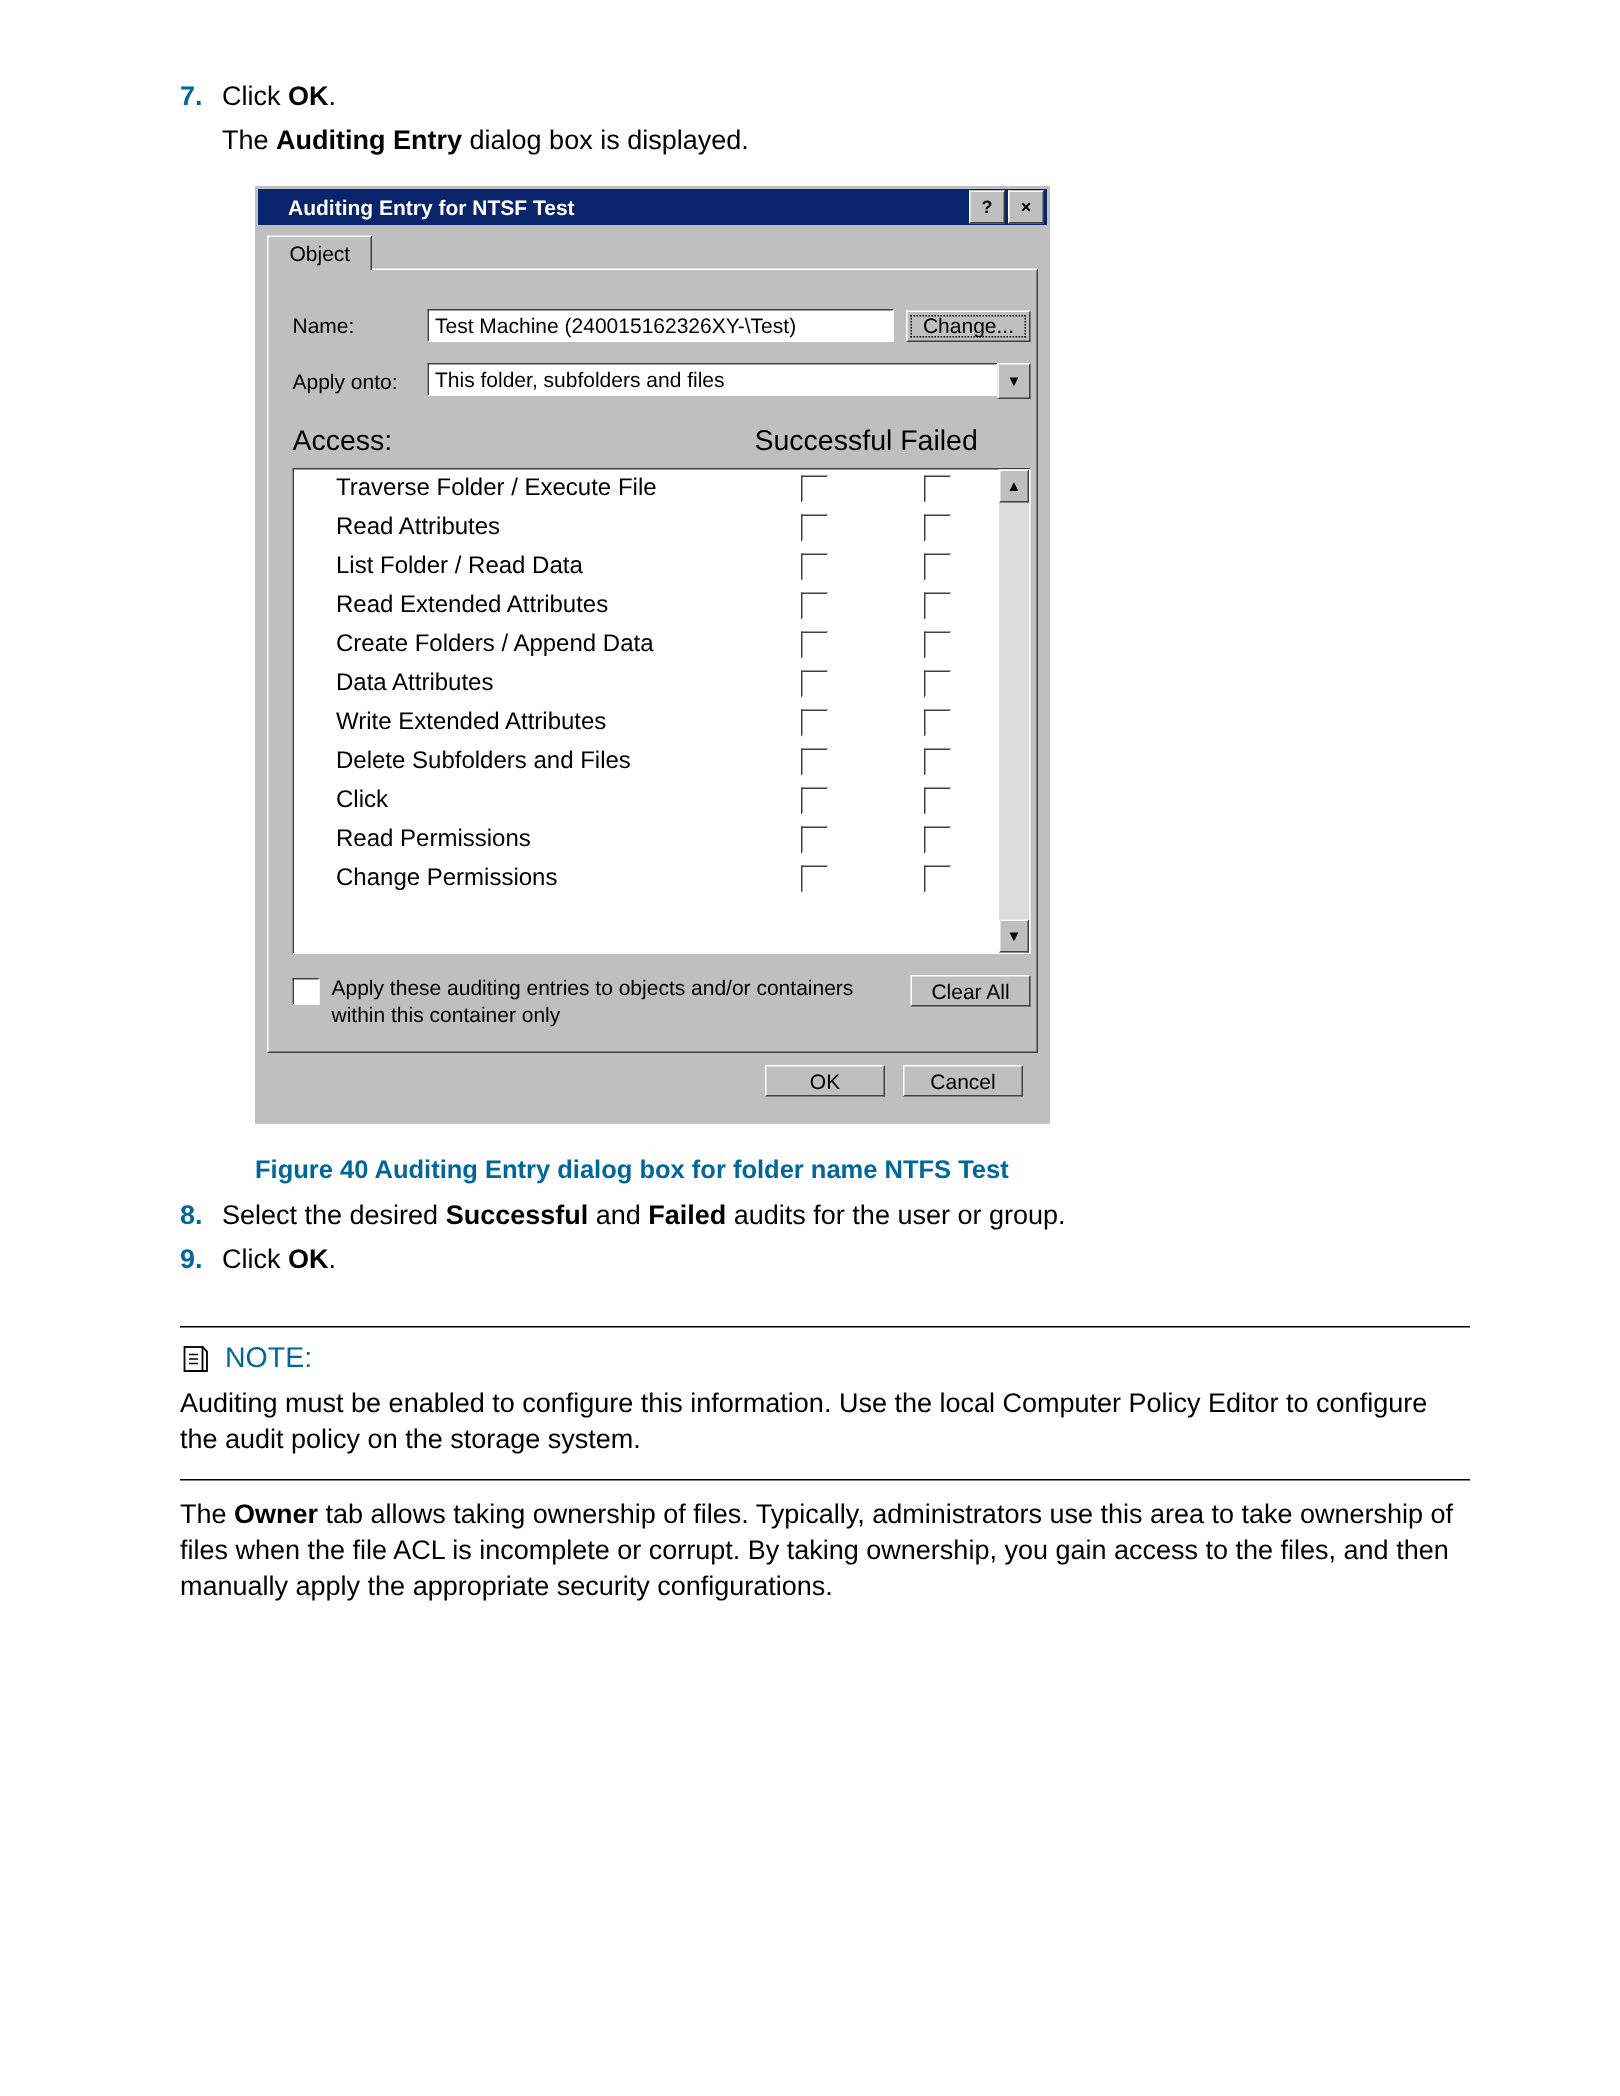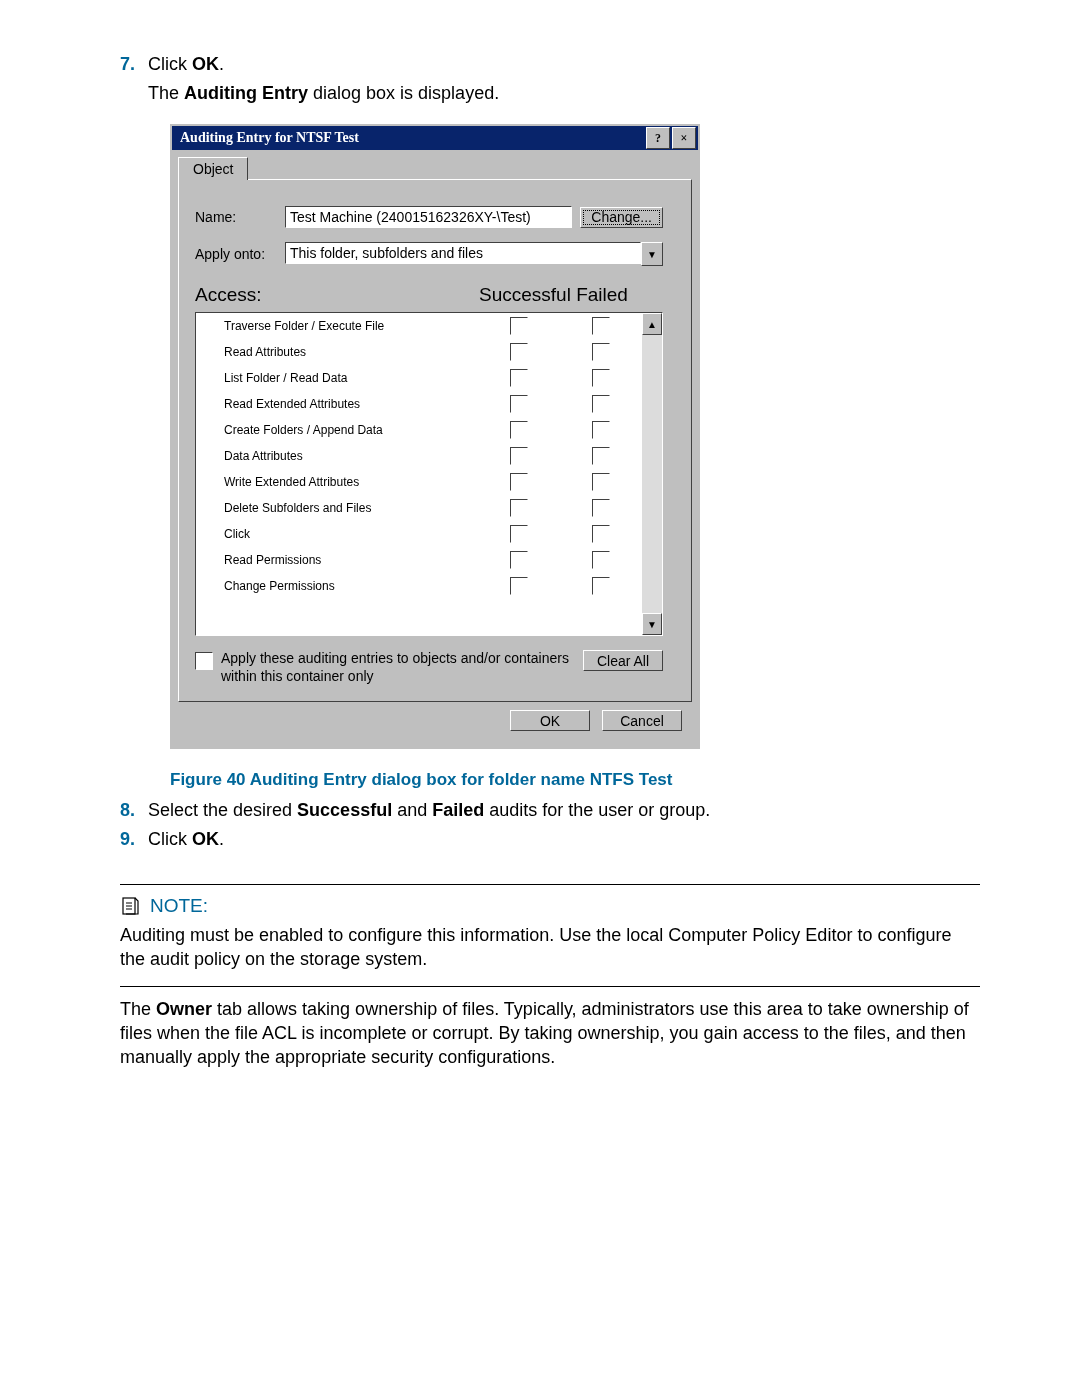--- a/index.html
+++ b/index.html
@@ -37,24 +37,23 @@
     background: #bfbfbf;
     font-family: Tahoma, Arial, sans-serif;
     font-size: 14px;
   }
   .dlg-titlebar {
     background: #08246b;
     color: #fff;
     display: flex;
     align-items: center;
     height: 24px;
-    padding-left: 8px;
+    padding-left: 20px;
     font-weight: bold;
     font-size: 14px;
-    font-family: Liberation Serif, serif;
   }
   .dlg-titlebar .spacer { flex: 1; }
   .tb-btn {
     width: 22px; height: 20px;
     background: #bfbfbf;
     border: 1px solid #fff;
     border-right-color: #404040; border-bottom-color: #404040;
     margin: 2px 2px 2px 0;
     font-size: 12px; font-weight: bold; color:#000;
     display:flex; align-items:center; justify-content:center;
@@ -69,21 +68,21 @@
     padding:3px 14px;
     position:relative;
     top:1px;
     z-index:2;
     font-size:14px;
   }
   .tab-panel {
     border:1px solid #fff;
     border-right-color:#404040; border-bottom-color:#404040;
     background:#bfbfbf;
-    padding: 26px 28px 16px 16px;
+    padding: 26px 4px 16px 16px;
     min-height: 520px;
     box-sizing:border-box;
   }
   .row { display:flex; align-items:center; margin-bottom:14px; }
   .lbl { width:90px; font-size:14px; }
   .sunken {
     background:#fff;
     border:1px solid #404040;
     border-right-color:#fff; border-bottom-color:#fff;
     height:22px;
@@ -124,21 +123,21 @@
 
   .listbox {
     border:1px solid #404040;
     border-right-color:#fff; border-bottom-color:#fff;
     background:#fff;
     height: 322px;
     display:flex;
     position:relative;
   }
   .list-scroll { flex:1; overflow:hidden; }
-  .perm-row { display:flex; align-items:center; height:26px; font-size:12px; }
+  .perm-row { display:flex; align-items:center; height:26px; font-size:16px; }
   .perm-name { flex:1; padding-left:28px; white-space:nowrap; overflow:hidden; }
   .perm-cb { width:82px; display:flex; justify-content:center; }
   .cb {
     width:16px; height:16px;
     border:1px solid #404040;
     border-right-color:#fff; border-bottom-color:#fff;
     background:#fff;
   }
   .scrollbar {
     width:20px;

